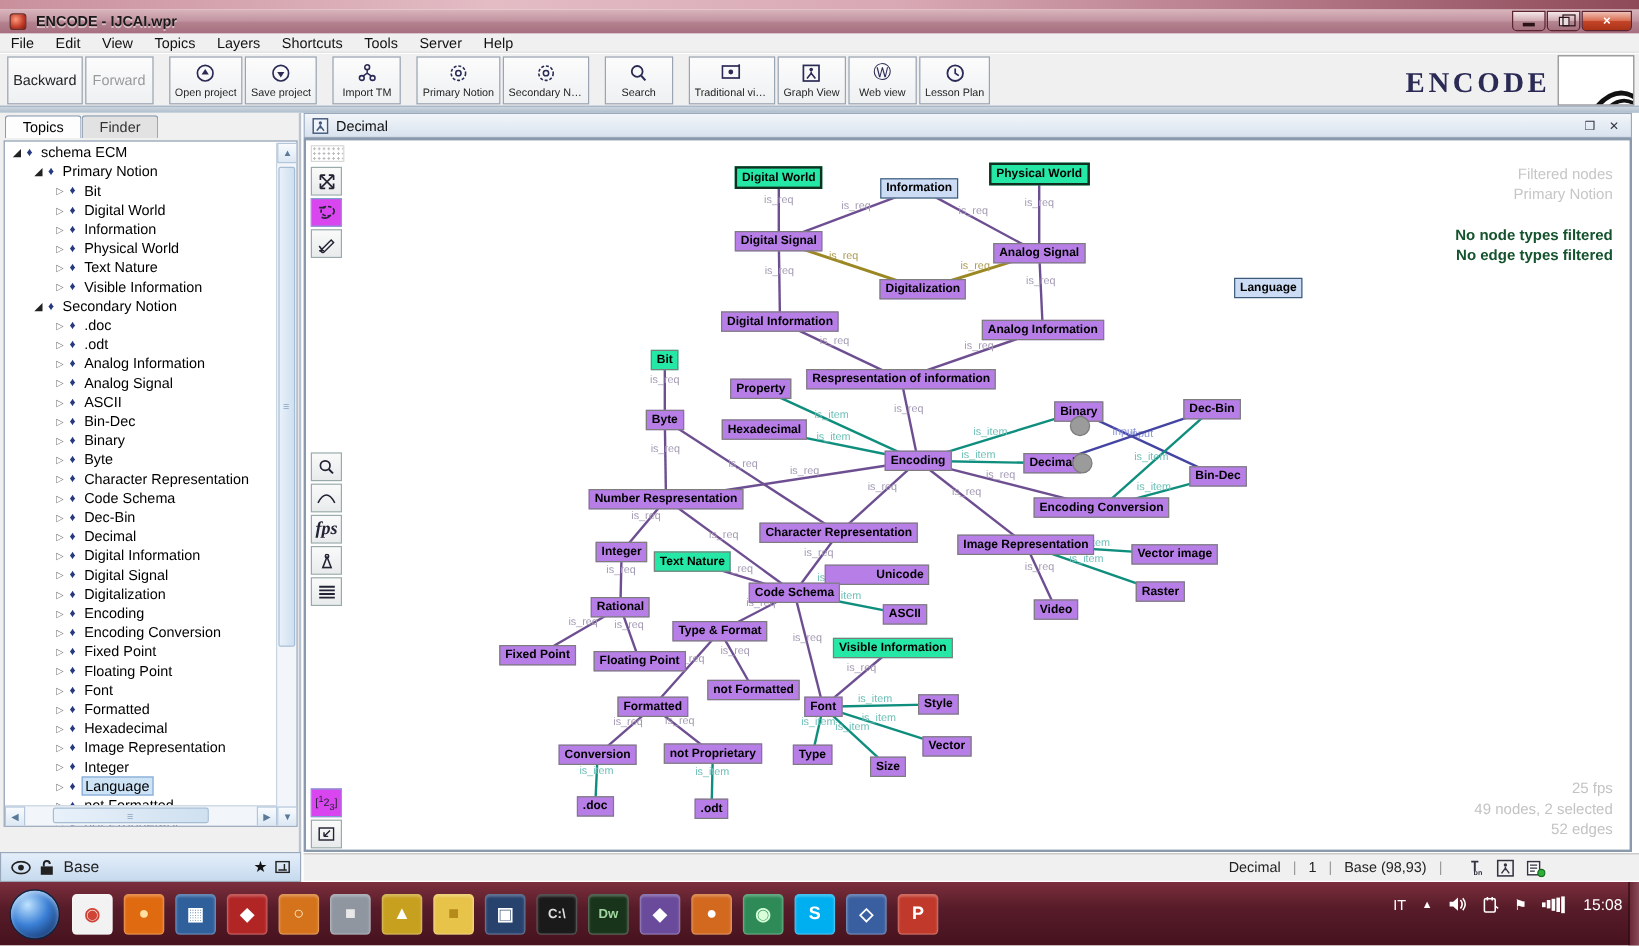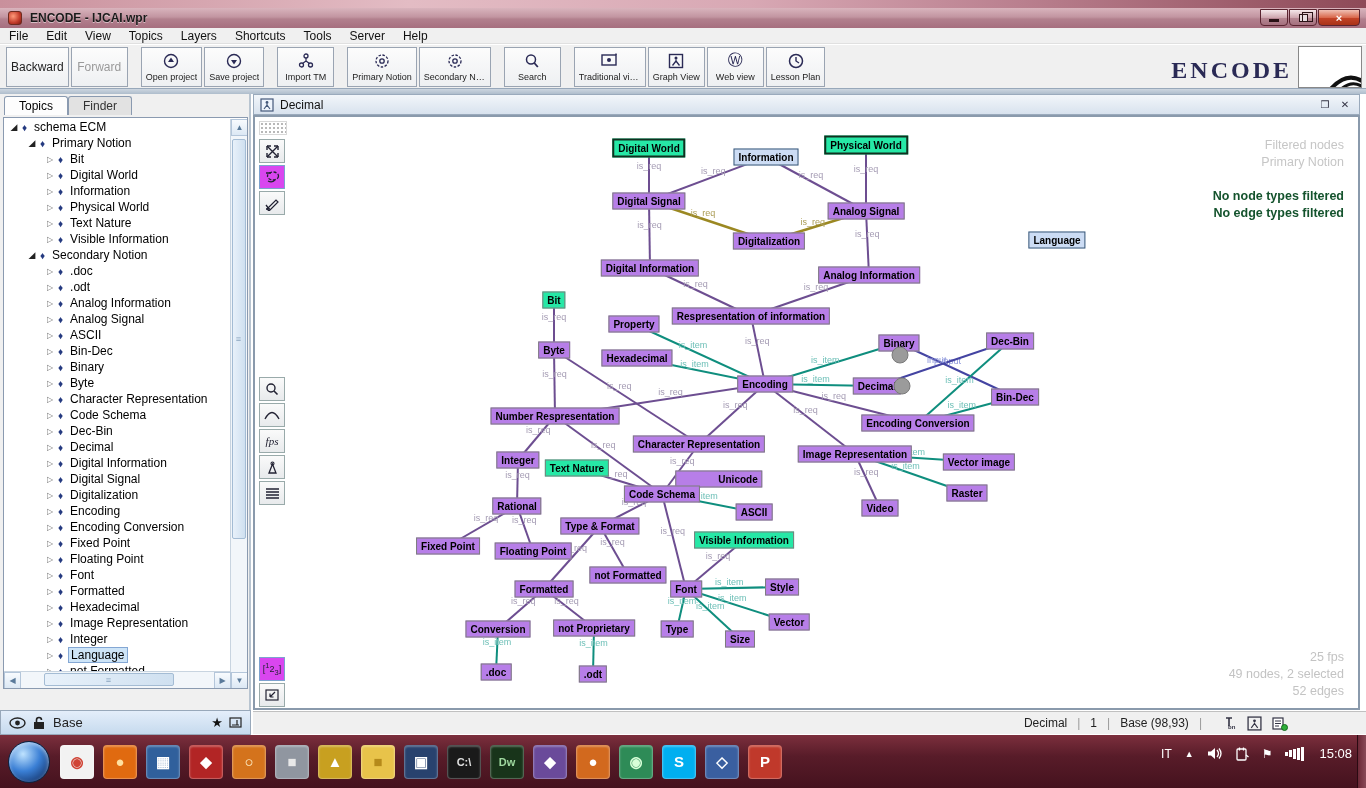--- a/index.html
+++ b/index.html
@@ -82,21 +82,21 @@
   .ov-top { position:absolute; right:14px; top:20px; text-align:right; z-index:5; font-size:12.5px; color:#c6c6c6; line-height:17px;}
   .ov-top .dim2 { color:#14532d;font-weight:bold; }
   .ov-top .gap { height:17px; }
   .ov-bottom { position:absolute; right:14px; bottom:8px; text-align:right; z-index:5; font-size:12.5px; color:#c3c3c3; line-height:17px;}
 
   .toolstrip { position:absolute; left:4px; top:4px; width:28px; z-index:6; }
   .ts-handle { height:14px; background-image:radial-gradient(#b8b8b8 1px, transparent 1px); background-size:4px 4px; margin-bottom:4px; border:1px solid #d8d8d8;}
   .ts-btn { width:26px; height:24px; margin:0 0 2px 0; border:1px solid #9aa; background:linear-gradient(#fafafa,#e8eaec);
     display:flex; align-items:center; justify-content:center; color:#223; font-size:12px; cursor:pointer;}
   .ts-btn.active { background:#d946ef; border-color:#7da2ce; }
-  .ts-btn.fps { font-family:"Liberation Serif",serif; font-style:italic; font-weight:normal; font-size:11px;}
+  .ts-btn.fps { font-family:"Liberation Serif",serif; font-style:italic; font-weight:bold; font-size:15px;}
   .ts-spacer { height:160px; } .ts-spacer2 { height:150px; }
 
   
   .statusbar { position:absolute; left:253px; top:711px; width:1113px; height:23px; background:#f0f0f0; border-top:1px solid #c0c0c0;
     display:flex; align-items:center; justify-content:flex-end; padding-right:78px; font-size:12px; color:#222;}
   .statusbar .sep { color:#999; margin:0 10px; }
   .statusbar .sicon { margin-left:10px; display:flex; align-items:center;}
 
   
   .taskbar { position:absolute; left:0; top:735px; width:1366px; height:53px;
@@ -687,21 +687,21 @@
       <div class="gnode t-sec" style="left: 622px; top: 269px;">Decimal</div>
       <div class="gnode t-sec" style="left: 755px; top: 224px;">Dec-Bin</div>
       <div class="gnode t-sec" style="left: 760px; top: 280px;">Bin-Dec</div>
       <div class="gnode t-sec" style="left: 663px; top: 306px;">Encoding Conversion</div>
       <div class="gnode t-sec" style="left: 300px; top: 299px;">Number Respresentation</div>
       <div class="gnode t-sec" style="left: 444px; top: 327px;">Character Representation</div>
       <div class="gnode t-sec" style="left: 600px; top: 337px;">Image Representation</div>
       <div class="gnode t-sec" style="left: 724px; top: 345px;">Vector image</div>
       <div class="gnode t-sec" style="left: 263px; top: 343px;">Integer</div>
       <div class="gnode t-pri" style="left: 322px; top: 351px;">Text Nature</div>
-      <div class="gnode t-sec" style="left: 464px; top: 362px; padding-left: 42px;">Unicode</div>
+      <div class="gnode t-sec" style="left: 476px; top: 362px; padding-left: 42px;">Unicode</div>
       <div class="gnode t-sec" style="left: 712px; top: 376px;">Raster</div>
       <div class="gnode t-sec" style="left: 625px; top: 391px;">Video</div>
       <div class="gnode t-sec" style="left: 407px; top: 377px;">Code Schema</div>
       <div class="gnode t-sec" style="left: 499px; top: 395px;">ASCII</div>
       <div class="gnode t-sec" style="left: 262px; top: 389px;">Rational</div>
       <div class="gnode t-sec" style="left: 345px; top: 409px;">Type &amp; Format</div>
       <div class="gnode t-pri" style="left: 489px; top: 423px;">Visible Information</div>
       <div class="gnode t-sec" style="left: 193px; top: 429px;">Fixed Point</div>
       <div class="gnode t-sec" style="left: 278px; top: 434px;">Floating Point</div>
       <div class="gnode t-sec" style="left: 373px; top: 458px;">not Formatted</div>

